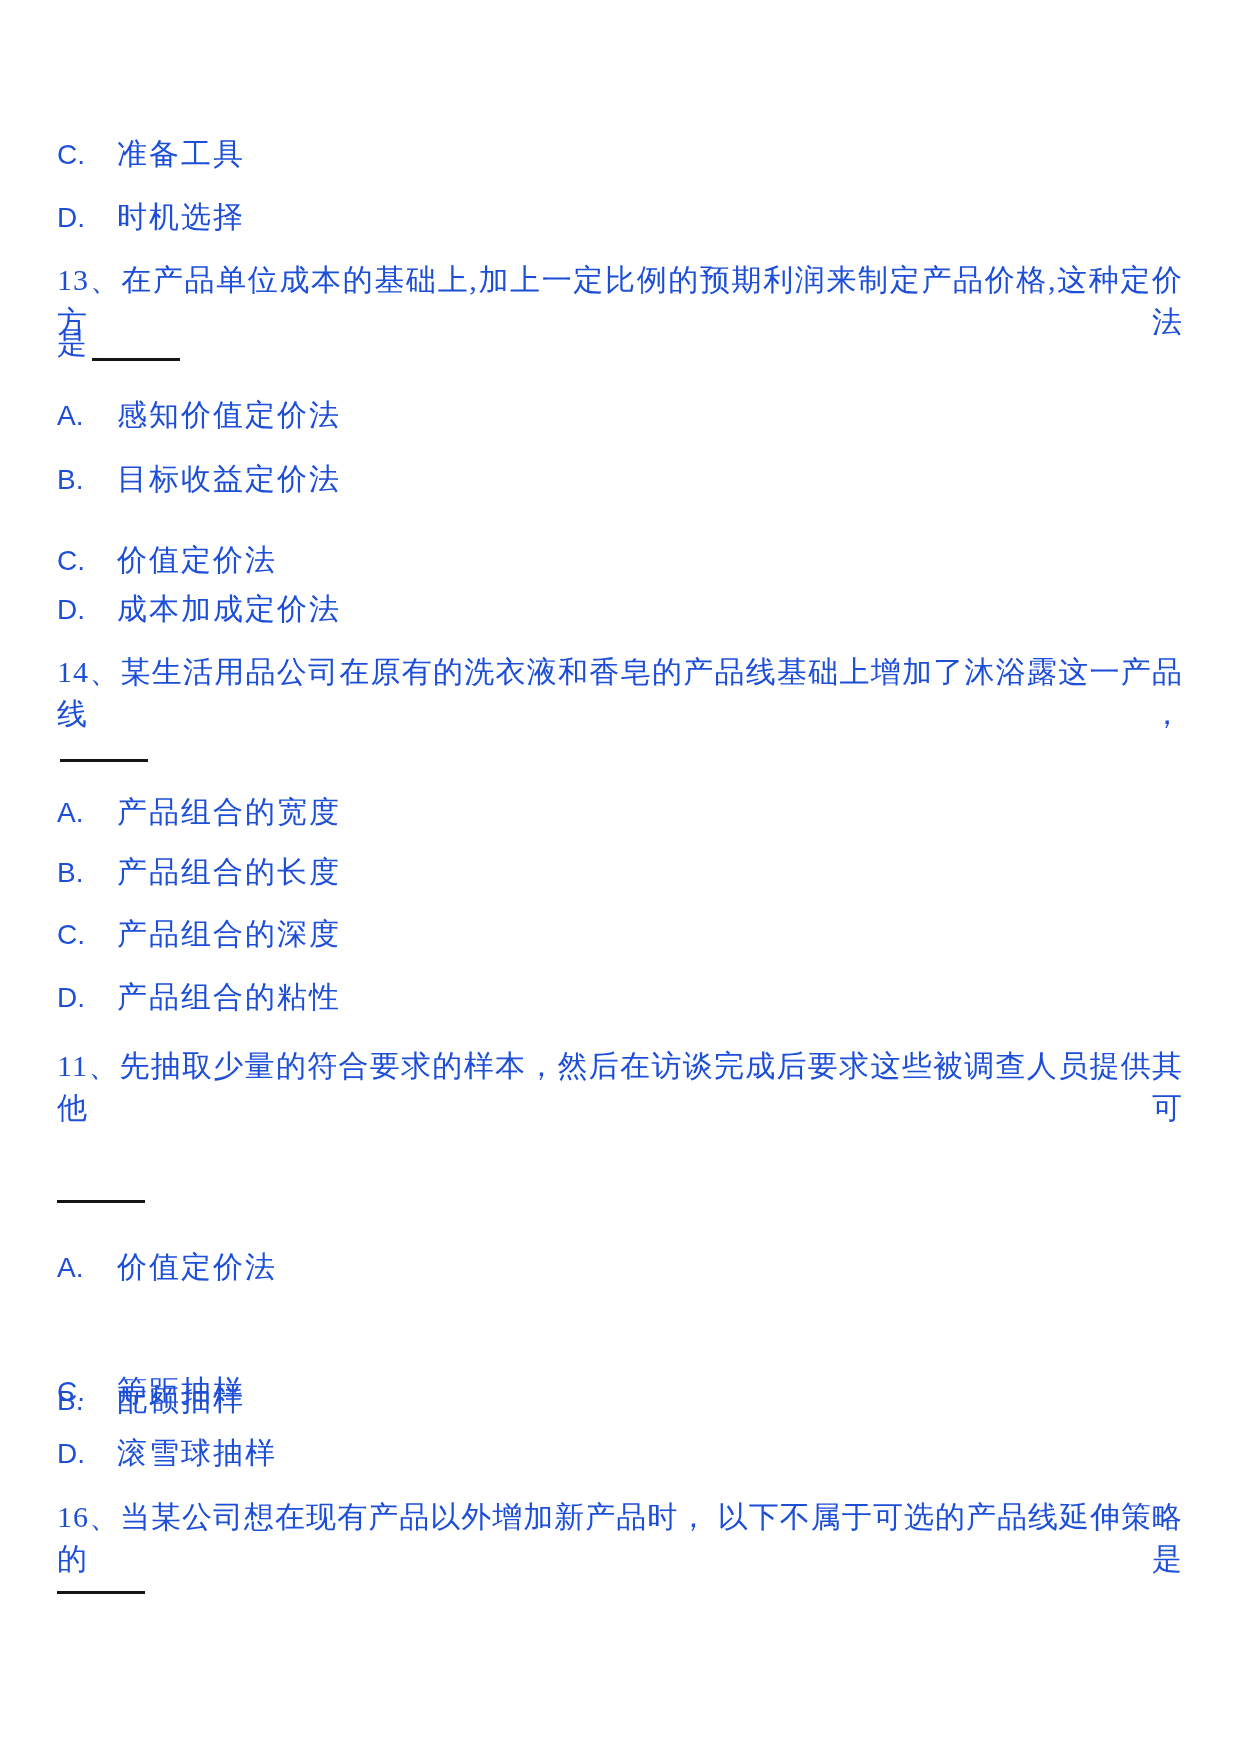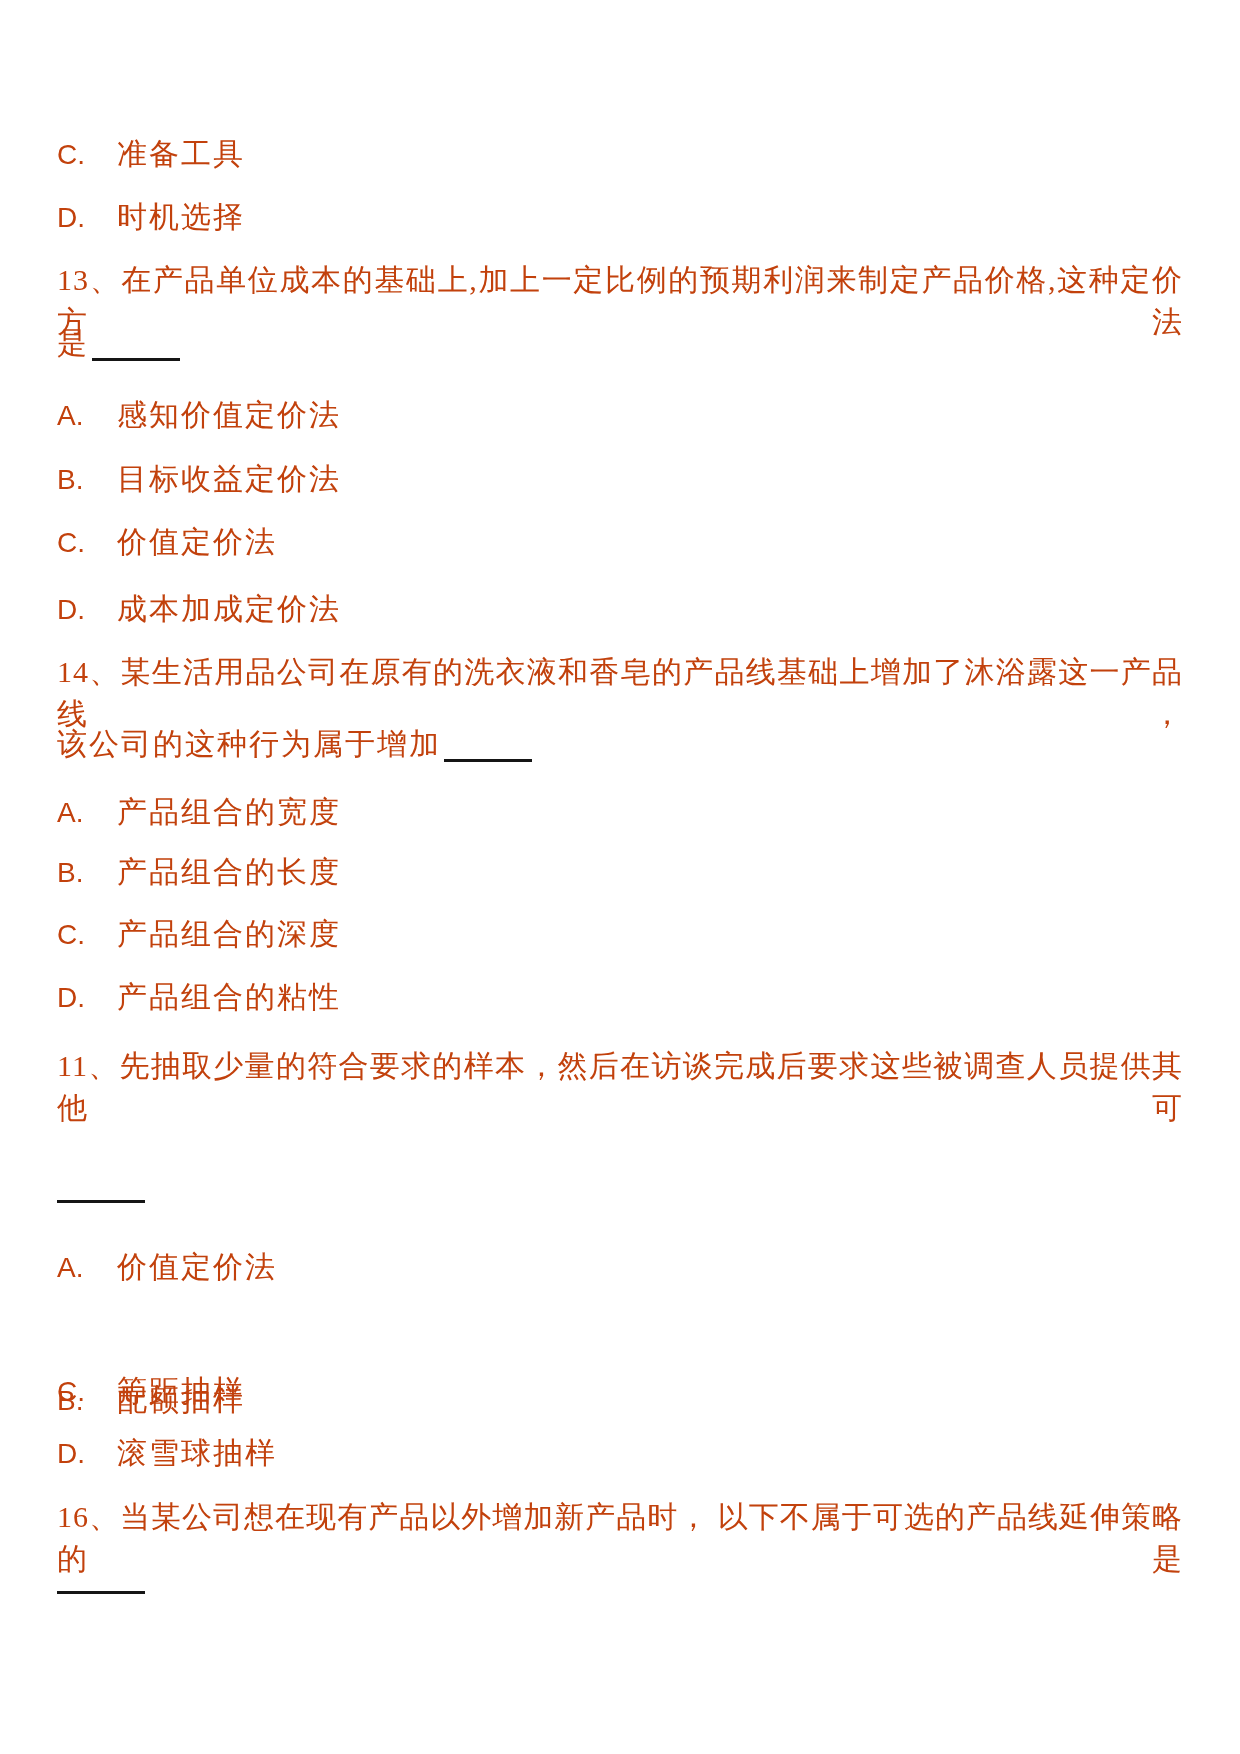--- a/index.html
+++ b/index.html
@@ -1,21 +1,21 @@
 <!DOCTYPE html>
 <html><head>
 <meta charset="utf-8">
 <style>
   html, body { margin: 0; padding: 0; background: #ffffff; }
   .page {
     position: relative;
     width: 1240px;
     height: 1754px;
     background: #ffffff;
-    color: #c2410c;
+    color: #1d4ed8;
     font-family: "Liberation Serif", "DejaVu Serif", serif;
     font-size: 30px;
     line-height: 42px;
     overflow: hidden;
   }
   .line {
     position: absolute;
     left: 57px;
     width: 1126px;
     white-space: nowrap;
@@ -71,32 +71,32 @@
   </div>
   <div class="line" style="top:322px">
     <span>是</span><span class="blank-inline"></span>
   </div>
   <div class="line" style="top:394px">
     <span class="opt-label">A.</span><span>感知价值定价法</span>
   </div>
   <div class="line" style="top:458px">
     <span class="opt-label">B.</span><span>目标收益定价法</span>
   </div>
-  <div class="line" style="top:521px">
+  <div class="line" style="top:539px">
     <span class="opt-label">C.</span><span>价值定价法</span>
   </div>
   <div class="line" style="top:588px">
     <span class="opt-label">D.</span><span>成本加成定价法</span>
   </div>
 
   <div class="line just" style="top:651px">
     <span class="qnum">14、</span><span>某生活用品公司在原有的洗衣液和香皂的产品线基础上增加了沐浴露这一产品线，</span>
   </div>
   <div class="line" style="top:723px">
-    <span>该公司的这种行为属于增加</span><span class="blank-inline"></span>
+    <span class="blank-inline"></span>
   </div>
   <div class="line" style="top:791px">
     <span class="opt-label">A.</span><span>产品组合的宽度</span>
   </div>
   <div class="line" style="top:851px">
     <span class="opt-label">B.</span><span>产品组合的长度</span>
   </div>
   <div class="line" style="top:913px">
     <span class="opt-label">C.</span><span>产品组合的深度</span>
   </div>

